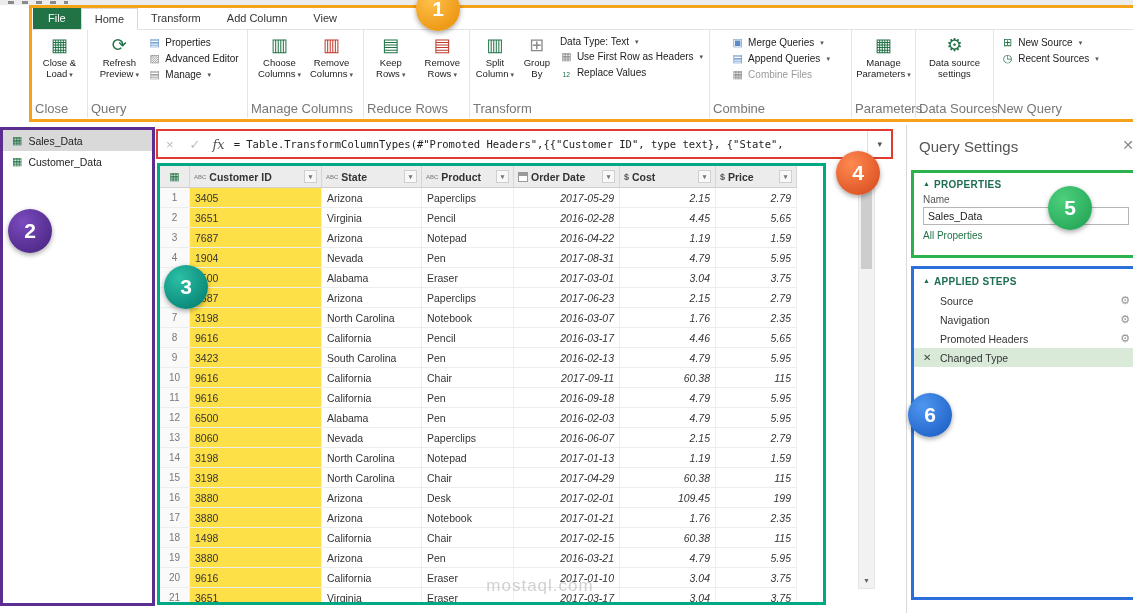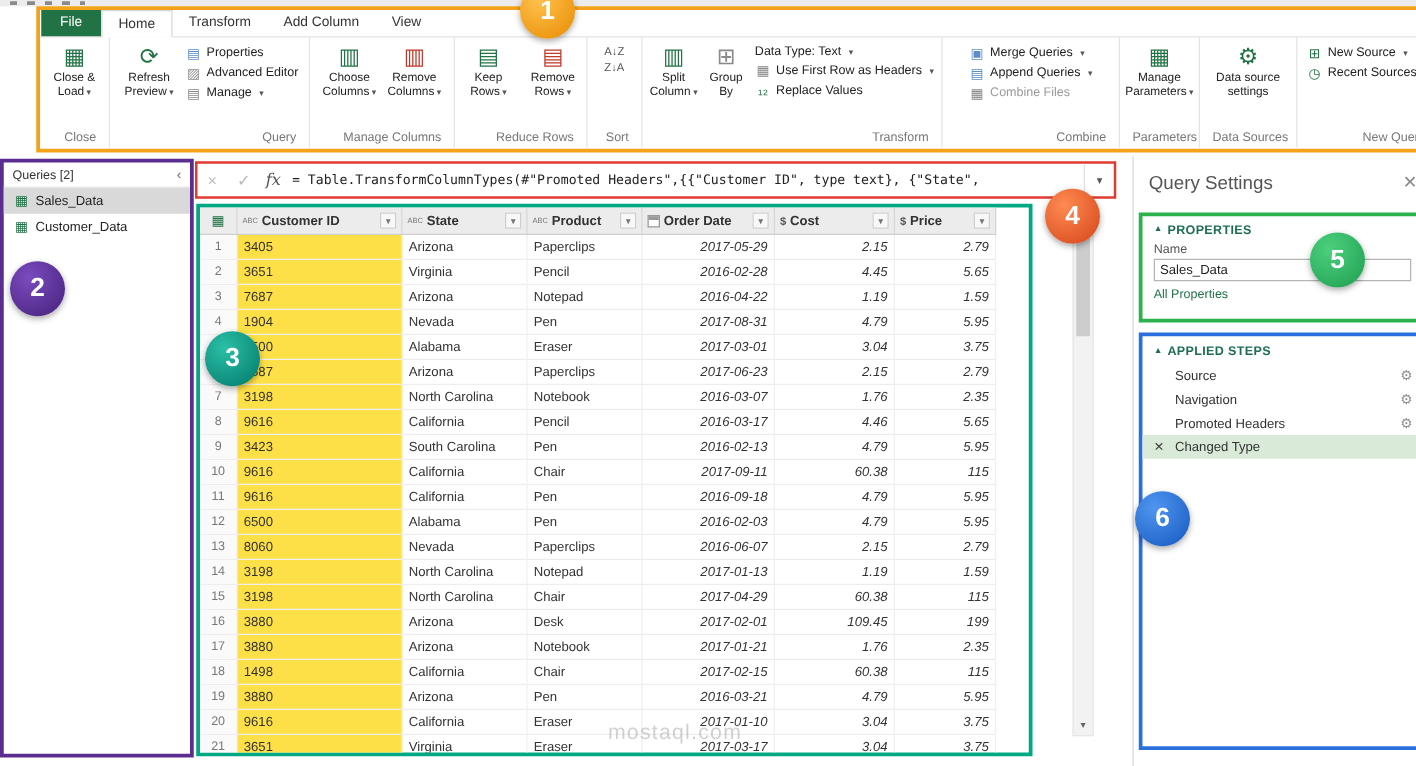--- a/index.html
+++ b/index.html
@@ -13,21 +13,21 @@
 
   
   .ribbon { position:absolute; left:1px; top:5px; width:1131px; height:117px; border:3px solid #f5a21b; background:#fff;margin-left:28px; }
   .tabrow { display:flex; height:22px; align-items:stretch; background:#fff; border-bottom:1px solid #e2e2e2; padding-left:1px; }
   .tab { padding:4px 13px 0; font-size:11px; color:#333; cursor:pointer; }
   .tab.file { background:#217346; color:#fff; padding:4px 15px 0; }
   .tab.active { border:1px solid #d8d8d8; border-bottom:1px solid #fff; margin-bottom:-1px; background:#fff;text-align:center; }
   .groups { display:flex; height:88px; }
   .group { display:flex; flex-direction:column; border-right:1px solid #e4e4e4; padding:2px 1px 0; flex:0 0 auto; }
   .group-body { flex:1; display:flex; justify-content:center; align-items:flex-start; }
-  .group-label { font-size:10px; color:#777; text-align:right; padding:0 9px 2px; white-space:nowrap; }
+  .group-label { font-size:13px; color:#777; text-align:left; padding:0 2px 2px; white-space:nowrap; }
   .btn-lg { display:flex; flex-direction:column; align-items:center; width:52px; padding:2px 0; font-size:9.5px; text-align:center; color:#222; cursor:pointer; }
   .btn-lg .ic { font-size:18px; line-height:22px; height:23px; color:#217346; }
   .btn-lg .lbl { white-space:pre-line; line-height:1.18; }
   .dd { font-size:7px; color:#555; margin-left:2px; }
   .vstack { display:flex; flex-direction:column; gap:3px; padding-top:4px; align-items:flex-start; }
   .btn-sm { display:flex; align-items:center; gap:4px; font-size:10px; color:#222; padding:0 3px; cursor:pointer; white-space:nowrap; }
   .btn-sm .ic { font-size:11px; color:#217346; width:13px; text-align:center; }
   .ic.blue { color:#5b8cc8; } .ic.gray { color:#8a8a8a; } .ic.red { color:#c0392b; }
   .ic.sort { font-size:9px; color:#555; width:auto; letter-spacing:0; }
   .btn-sm.dis { color:#9a9a9a; }
@@ -180,33 +180,20 @@
           </div>
           <div class="btn-lg">
             <span class="ic red">▤</span>
             <span class="lbl"><span>Remove
 Rows</span><span class="dd">▾</span></span>
           </div>
         </div>
         <div class="group-label">Reduce Rows</div>
       </div>
 
-      <div class="group" style="width:44px">
-        <div class="group-body">
-          <div class="vstack">
-            <div class="btn-sm">
-                <span class="ic sort">A↓Z</span>
-              </div>
-            <div class="btn-sm">
-                <span class="ic sort">Z↓A</span>
-              </div>
-          </div>
-        </div>
-        <div class="group-label">Sort</div>
-      </div>
 
       <div class="group" style="width:240px">
         <div class="group-body">
           <div class="btn-lg" style="width:44px">
             <span class="ic">▥</span>
             <span class="lbl"><span>Split
 Column</span><span class="dd">▾</span></span>
           </div>
           <div class="btn-lg" style="width:40px">
             <span class="ic gray">⊞</span>
@@ -299,24 +286,20 @@
 
   <div class="fbar">
     <span class="fico">×</span>
     <span class="fico">✓</span>
     <span class="fx">fx</span>
     <div class="code">= Table.TransformColumnTypes(#"Promoted Headers",{{"Customer ID", type text}, {"State",</div>
     <span class="chev">▾</span>
   </div>
 
   <div class="sidebar">
-    <div class="sb-head">
-      <span>Queries [2]</span>
-      <span class="collapse">‹</span>
-    </div>
     <div class="sb-item sel">
       <span class="ic">▦</span>
       <span>Sales_Data</span>
     </div>
     <div class="sb-item">
       <span class="ic">▦</span>
       <span>Customer_Data</span>
     </div>
   </div>
 

